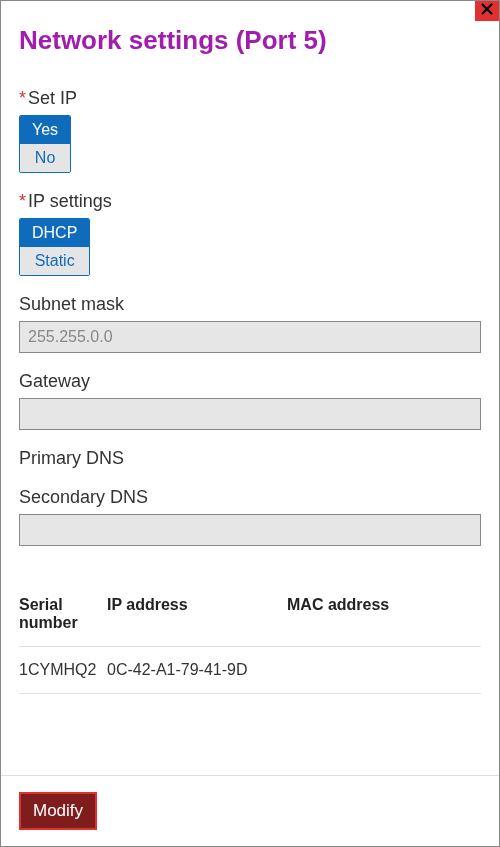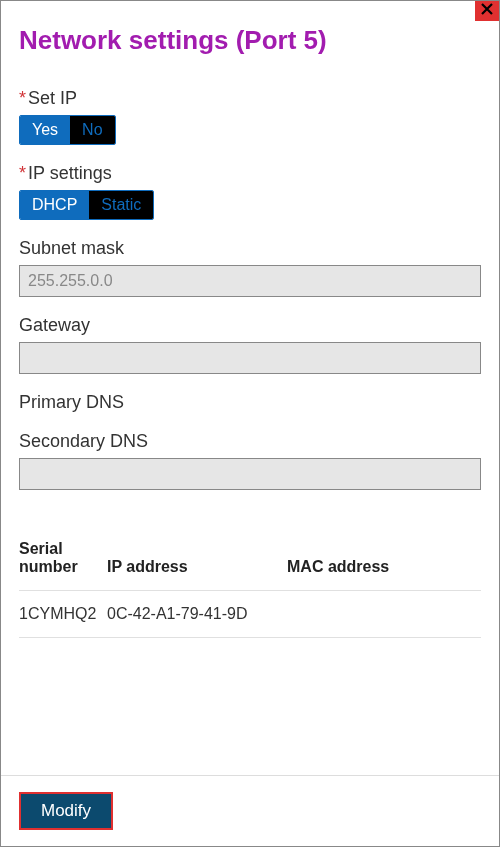--- a/index.html
+++ b/index.html
@@ -39,25 +39,26 @@
     }
     .field { margin-bottom: 18px; }
     .field-label { font-size: 18px; color: #333; margin-bottom: 6px; display: block; }
     .req { color: #d13438; margin-right: 2px; }
     .toggle-group {
       display: flex;
       border: 1px solid #0f6cbd;
       width: fit-content;
       border-radius: 2px;
       overflow: hidden;
+      flex-direction: column;
     }
     .toggle-btn {
       padding: 5px 12px;
       font-size: 16px;
-      background: #000000;
+      background: #e5e5e5;
       color: #0f6cbd;
       cursor: pointer;
       border: none;
       font-family: inherit;
     }
     .toggle-btn.selected {
       background: #0f6cbd;
       color: #fff;
     }
     .text-input {
@@ -70,21 +71,21 @@
       font-family: inherit;
       height: 32px;
     }
     .text-input:read-only { color: #888; }
     .table {
       margin-top: 36px;
       width: 100%;
     }
     .table-header, .table-row {
       display: flex;
-      align-items: flex-end;
+      align-items: flex-start;
       padding: 14px 0;
       border-bottom: 1px solid #e0e0e0;
     }
     .table-header { font-weight: 600; color: #222; }
     .col-serial { width: 88px; }
     .col-ip { width: 180px; }
     .col-mac { flex: 1; }
     .cell-input {
       width: 150px;
       padding: 5px 8px;
@@ -97,24 +98,24 @@
     }
     .footer {
       position: absolute;
       bottom: 0;
       left: 0;
       right: 0;
       padding: 16px 18px;
       border-top: 1px solid #ddd;
     }
     .modify-btn {
-      background: #0c4a6e;
+      background: #7f1d1d;
       color: #fff;
       border: 2px solid #e03030;
-      padding: 7px 20px;
+      padding: 7px 12px;
       font-size: 17px;
       font-family: inherit;
       cursor: pointer;
     }
   </style>
 </head>
 <body>
 
 <div class="close-btn">
   <span>

